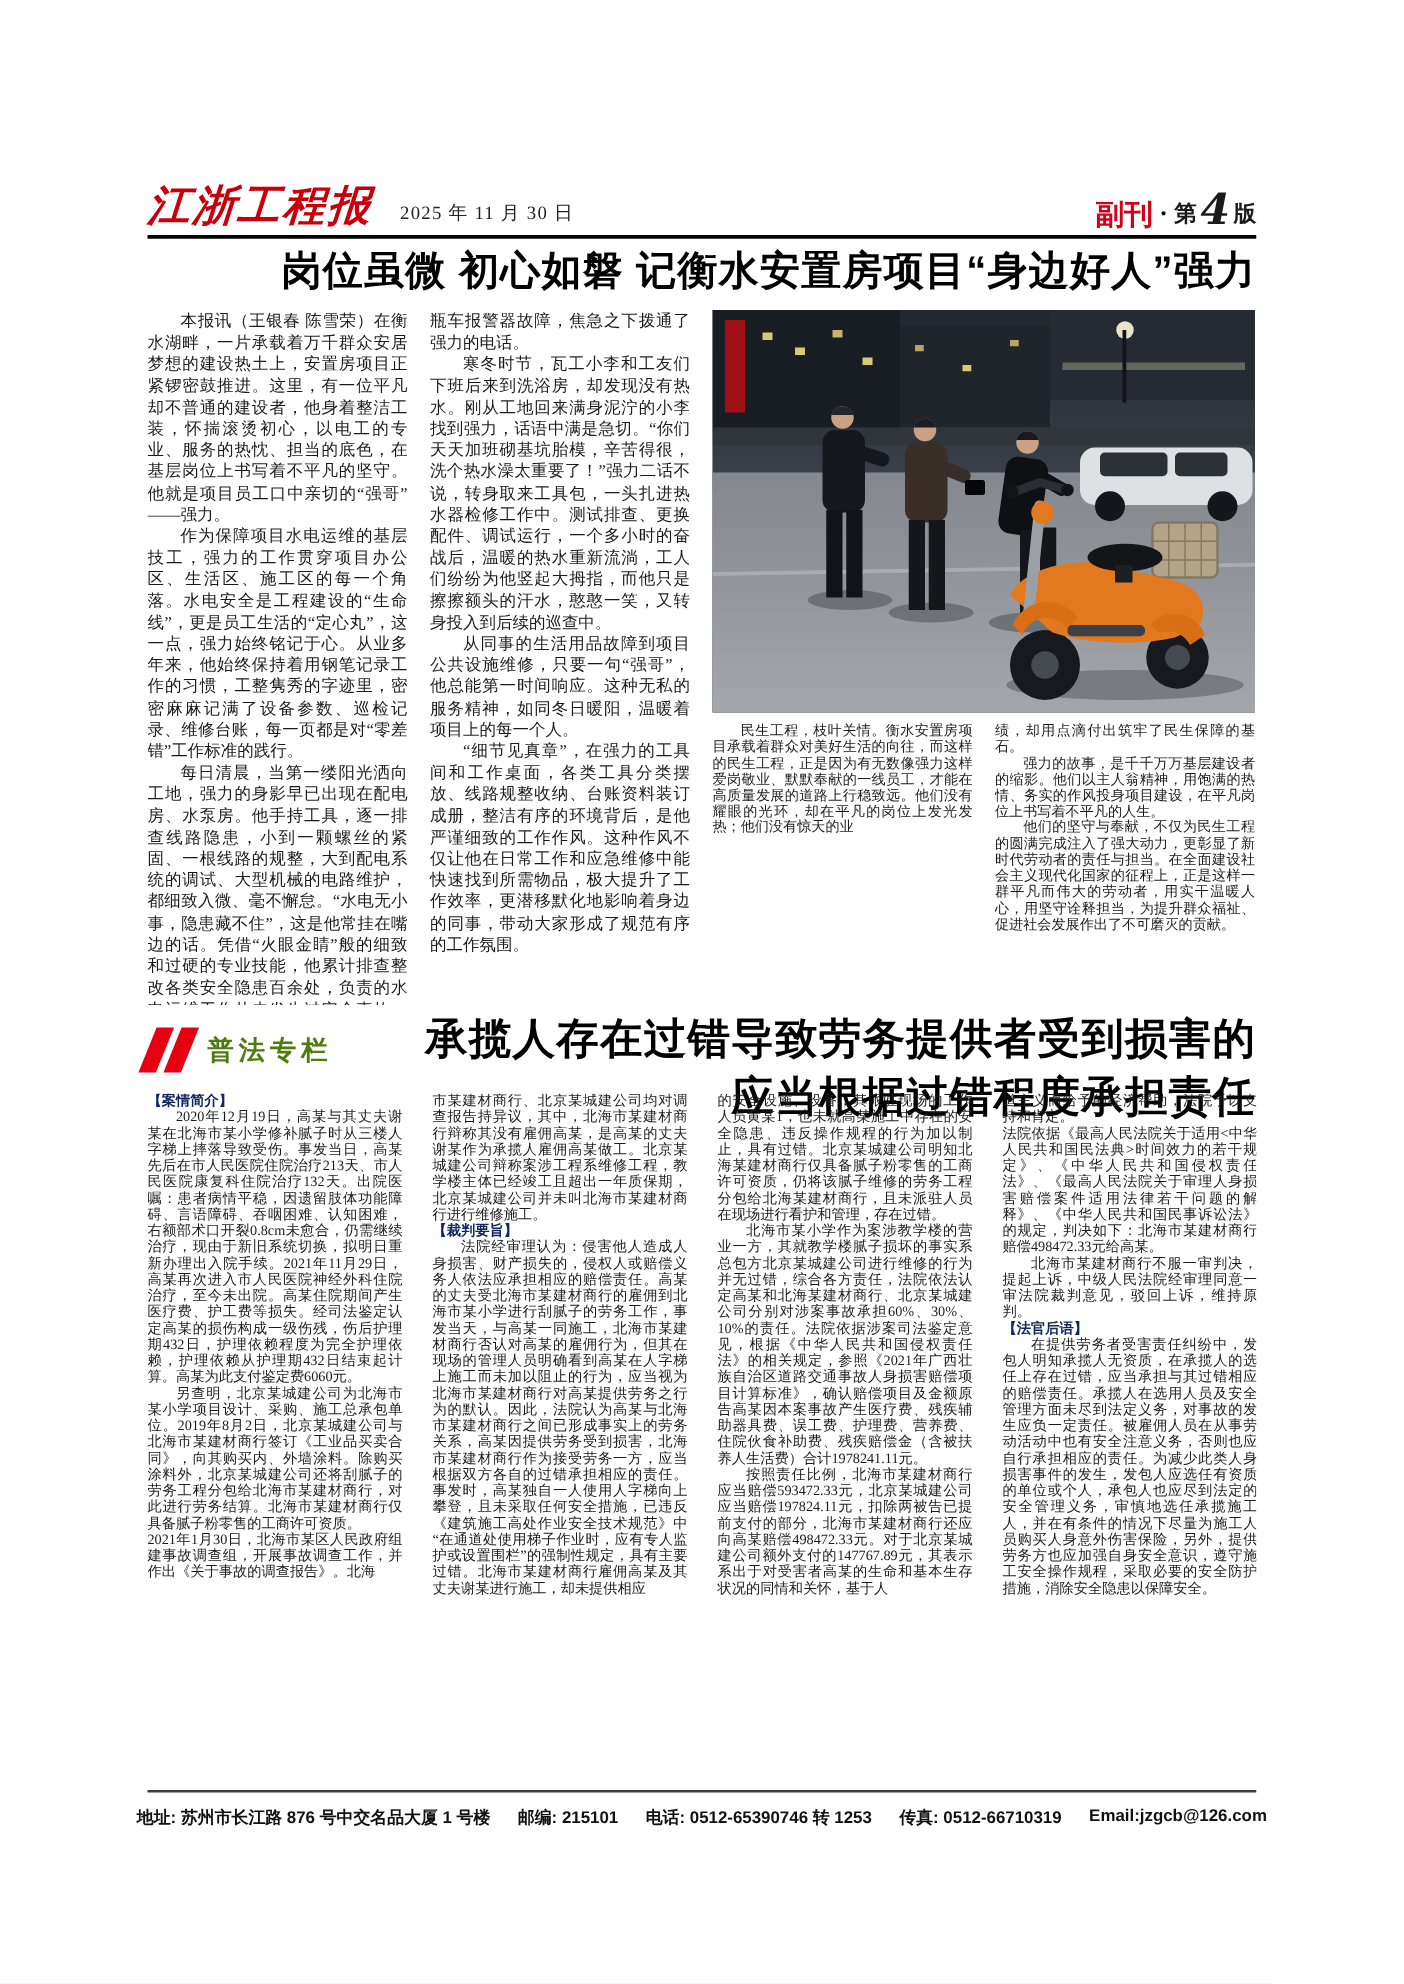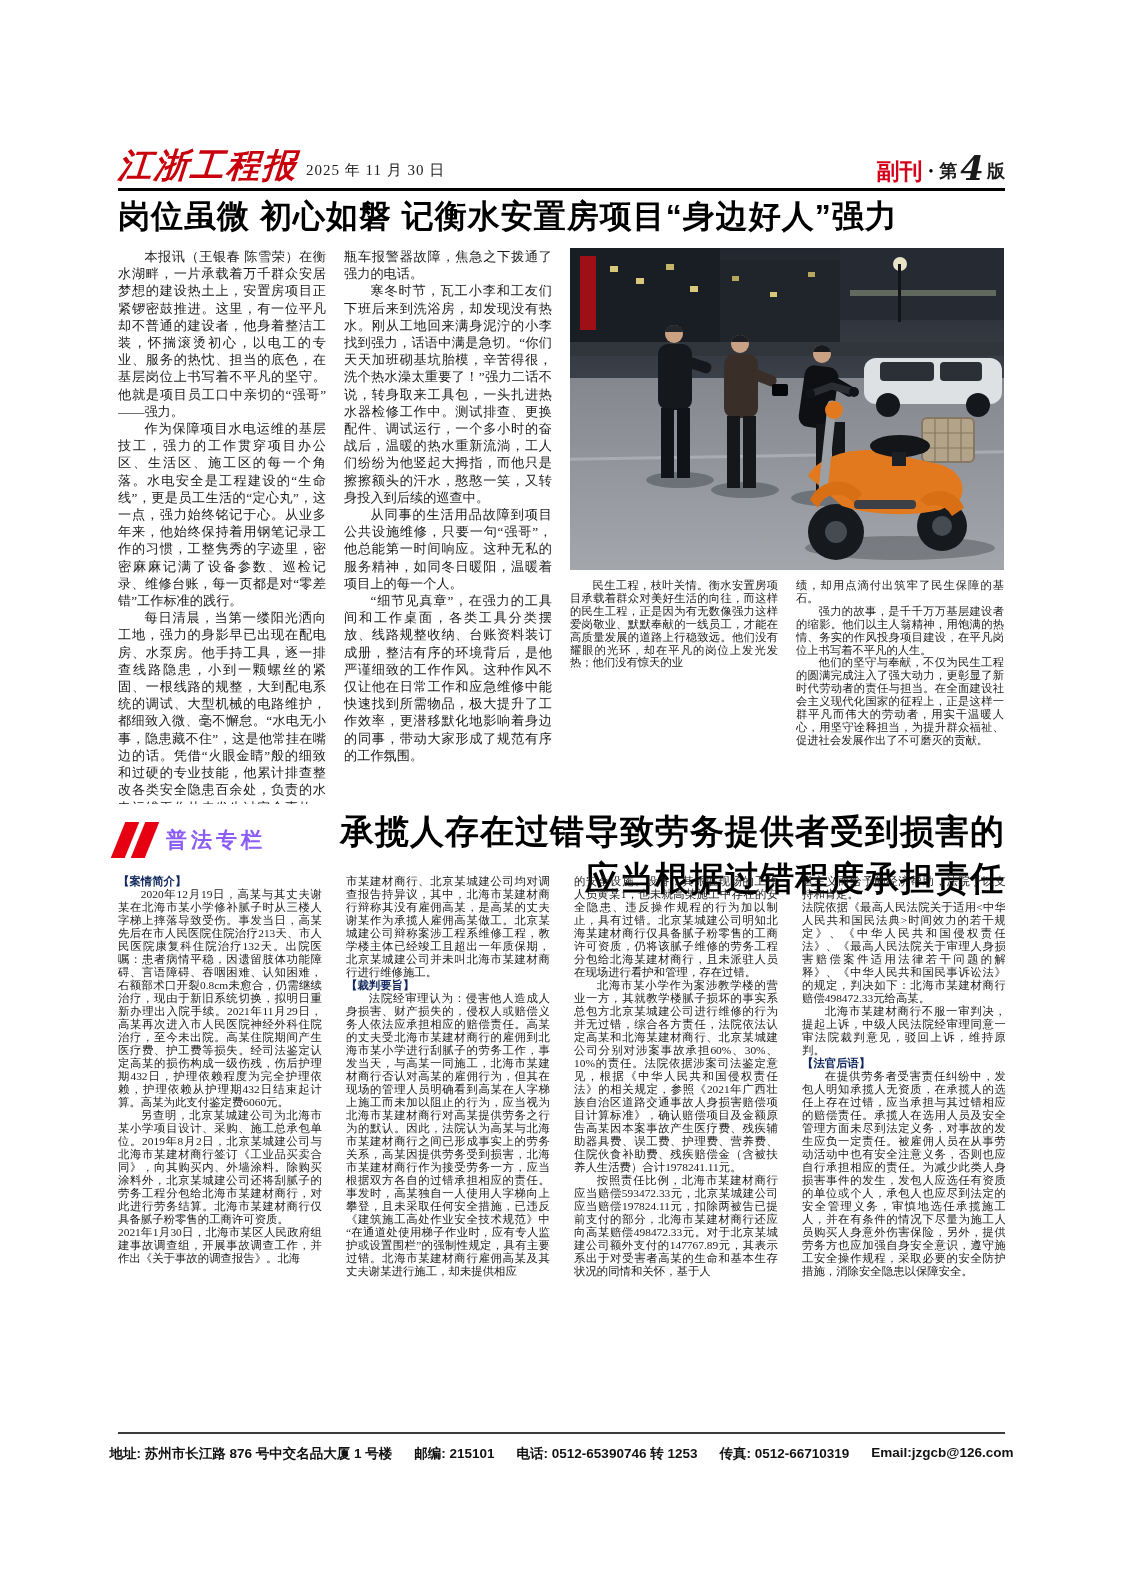--- a/index.html
+++ b/index.html
@@ -18,31 +18,31 @@
   .masthead{top:142px;height:46px;border-bottom:3px solid #000;display:flex;align-items:flex-end;}
   .logo{
     font-family:"DejaVu Serif", serif;
     font-style:italic;font-weight:bold;
     font-size:34px;line-height:38px;
     color:#c9000b;
     letter-spacing:2px;
     transform:skewX(-4deg);
     padding-bottom:4px;
   }
-  .date{font-size:15px;color:#222;margin-left:8px;padding-bottom:8px;letter-spacing:1px;}
+  .date{font-size:15px;color:#222;margin-left:22px;padding-bottom:8px;letter-spacing:1px;}
   .edition{margin-left:auto;display:flex;align-items:flex-end;padding-bottom:4px;}
   .ed-label{color:#d4001a;font-family:"Liberation Sans",sans-serif;font-weight:bold;font-size:23px;line-height:26px;}
   .ed-dot{font-size:14px;padding:0 6px 4px 6px;color:#000;}
   .ed-prefix,.ed-suffix{font-family:"Liberation Sans",sans-serif;font-weight:bold;font-size:18px;line-height:24px;padding-bottom:1px;}
   .ed-num{font-family:"DejaVu Serif",serif;font-weight:bold;font-style:italic;font-size:34px;line-height:32px;padding:0 3px;}
 
   
   .headline1{
     top:196px;
-    text-align:left;
+    text-align:right;
     font-family:"Liberation Sans",sans-serif;
     font-weight:bold;font-size:32px;line-height:40px;
     letter-spacing:1px;color:#000;
     white-space:nowrap;
   }
 
   
   .article1{top:248px;height:556px;display:flex;gap:18px;overflow:hidden;}
   .a1col{width:208px;flex:0 0 208px;font-size:13.2px;line-height:17.2px;text-align:justify;}
   .a1right{flex:0 0 434px;width:434px;display:flex;flex-direction:column;}
@@ -51,21 +51,21 @@
   .a1subcol{width:208px;flex:0 0 208px;font-size:11.3px;line-height:12.9px;text-align:justify;}
   .para{margin:0;}
   .para.indent{text-indent:2em;}
   .bh{margin:0;font-weight:bold;color:#10265c;font-family:"Liberation Sans",sans-serif;}
 
   
   .sec2{top:808px;height:104px;}
   .pf-label{position:absolute;left:0;top:14px;display:flex;align-items:center;}
   .slash{width:14px;height:36px;background:#e60012;transform:skewX(-22deg);margin-right:6px;}
   .slash.s2{margin-right:14px;}
-  .pf-text{color:#8b5cf6;font-size:21px;letter-spacing:4px;font-weight:bold;font-family:"Liberation Sans",sans-serif;}
+  .pf-text{color:#4d7c0f;font-size:21px;letter-spacing:4px;font-weight:bold;font-family:"Liberation Sans",sans-serif;}
   .h2wrap{position:absolute;left:196px;right:0;top:0;text-align:right;font-family:"Liberation Sans",sans-serif;font-weight:bold;color:#000;}
   .h2line{font-size:34px;line-height:47px;letter-spacing:1px;white-space:nowrap;}
 
   
   .article2{top:875px;height:512px;display:flex;gap:24px;overflow:hidden;}
   .a2col{width:204px;flex:0 0 204px;font-size:11.4px;line-height:13px;text-align:justify;}
 
   
   .footer{top:1432px;border-top:2px solid #3c3c3c;padding-top:11px;
     display:flex;justify-content:center;gap:22px;

